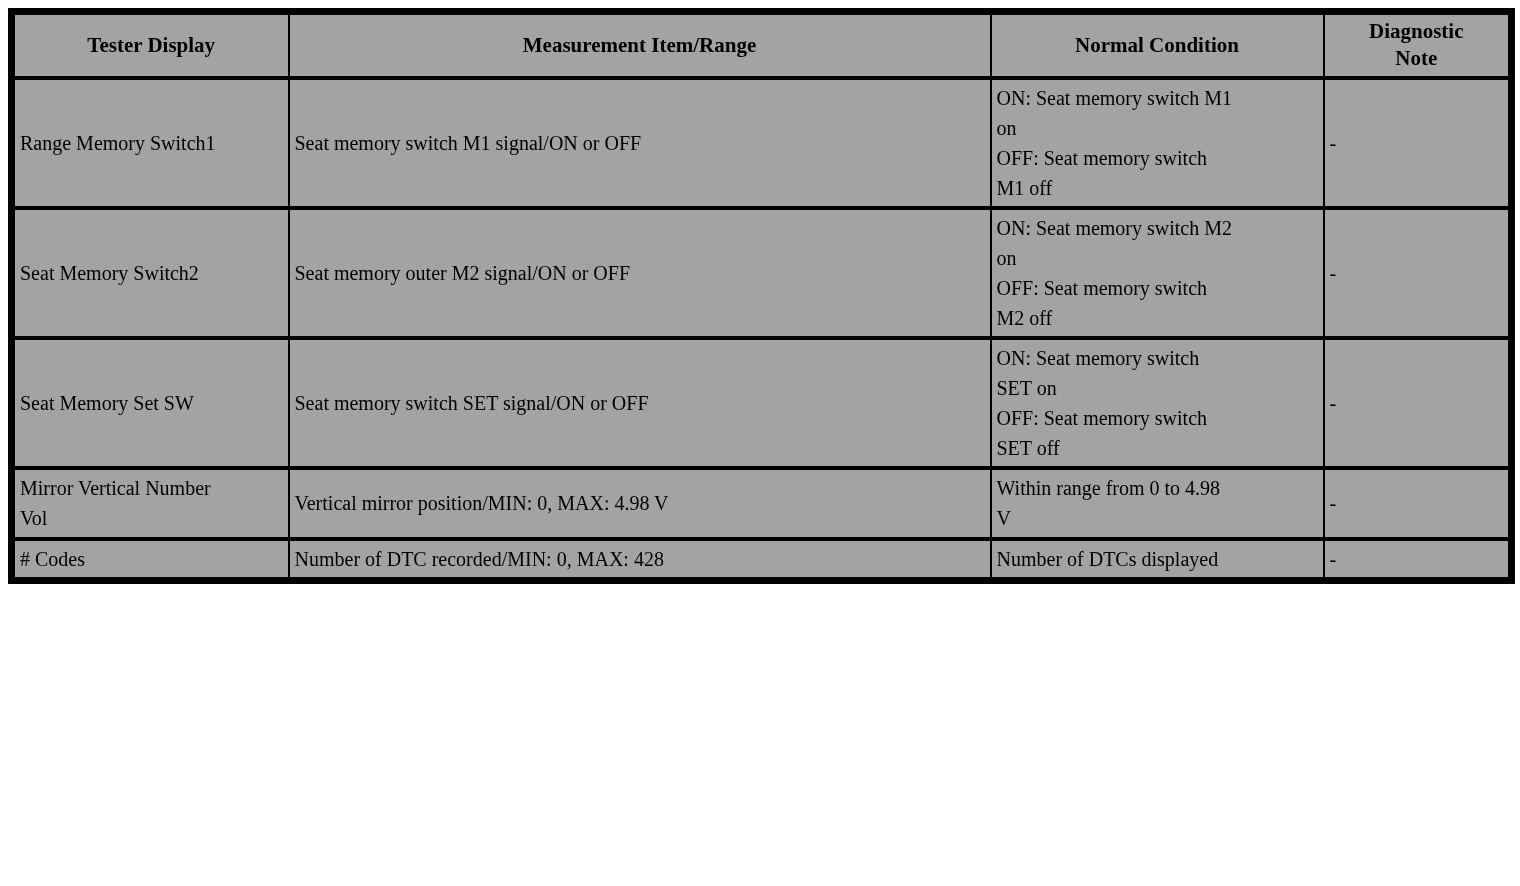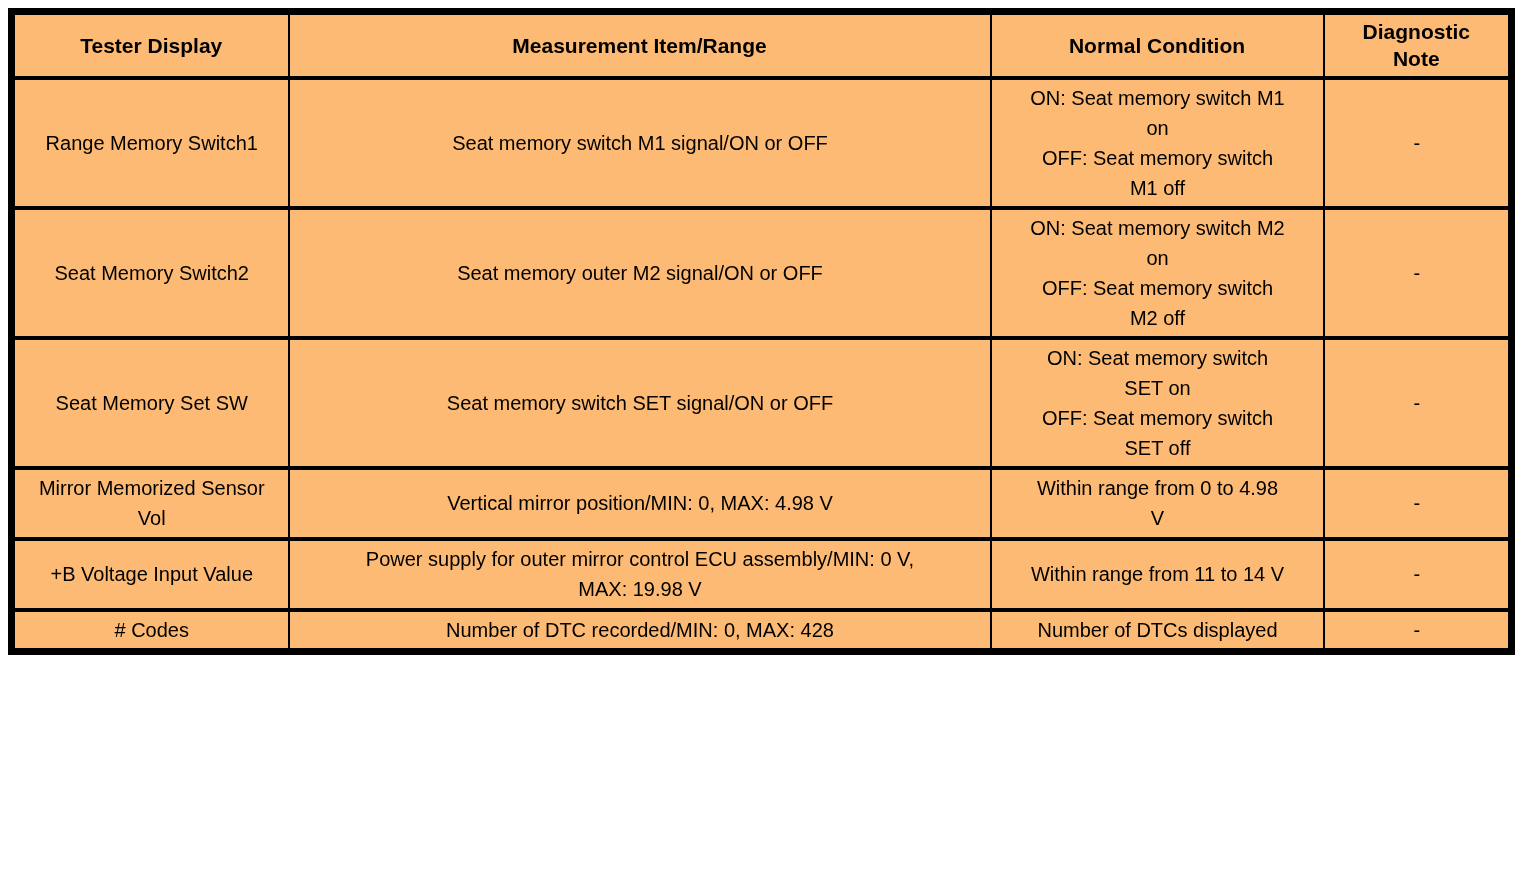--- a/index.html
+++ b/index.html
@@ -11,23 +11,23 @@
     overflow: hidden;
   }
   .page {
     padding: 8px;
     box-sizing: border-box;
   }
   table.spec-table {
     border-collapse: collapse;
     table-layout: fixed;
     width: 1500px;
-    background: #fdba74;
+    background: #a3a3a3;
     color: #000000;
-    font-family: Liberation Sans, sans-serif;
+    font-family: Liberation Serif, serif;
     font-size: 20px;
     line-height: 30px;
     border: 7px solid #000000;
   }
   table.spec-table th,
   table.spec-table td {
     border-top: 4px solid #000000;
     border-bottom: 4px solid #000000;
     border-left: 2px solid #000000;
     border-right: 2px solid #000000;
@@ -37,21 +37,21 @@
   }
   table.spec-table th {
     font-weight: bold;
     font-size: 21px;
     line-height: 27px;
     text-align: center;
     vertical-align: middle;
     padding: 2px 4px;
   }
   table.spec-table td {
-    text-align: center;
+    text-align: left;
     vertical-align: middle;
     padding: 3px 4px 3px 5px;
   }
   tr.row-head { height: 66px; }
   tr.row-xl   { height: 130px; }
   tr.row-md   { height: 71px; }
   tr.row-sm   { height: 33px; }
 </style>
 </head>
 <body>
@@ -95,32 +95,25 @@
       <tr class="row-xl">
         <td>Seat Memory Set SW</td>
         <td>Seat memory switch SET signal/ON or OFF</td>
         <td>ON: Seat memory switch
 SET on
 OFF: Seat memory switch
 SET off</td>
         <td>-</td>
       </tr>
       <tr class="row-md">
-        <td>Mirror Memorized Sensor
+        <td>Mirror Vertical Number
 Vol</td>
         <td>Vertical mirror position/MIN: 0, MAX: 4.98 V</td>
         <td>Within range from 0 to 4.98
 V</td>
-        <td>-</td>
-      </tr>
-      <tr class="row-md">
-        <td>+B Voltage Input Value</td>
-        <td>Power supply for outer mirror control ECU assembly/MIN: 0 V,
-MAX: 19.98 V</td>
-        <td>Within range from 11 to 14 V</td>
         <td>-</td>
       </tr>
       <tr class="row-sm">
         <td># Codes</td>
         <td>Number of DTC recorded/MIN: 0, MAX: 428</td>
         <td>Number of DTCs displayed</td>
         <td>-</td>
       </tr>
     </tbody>
   </table>

